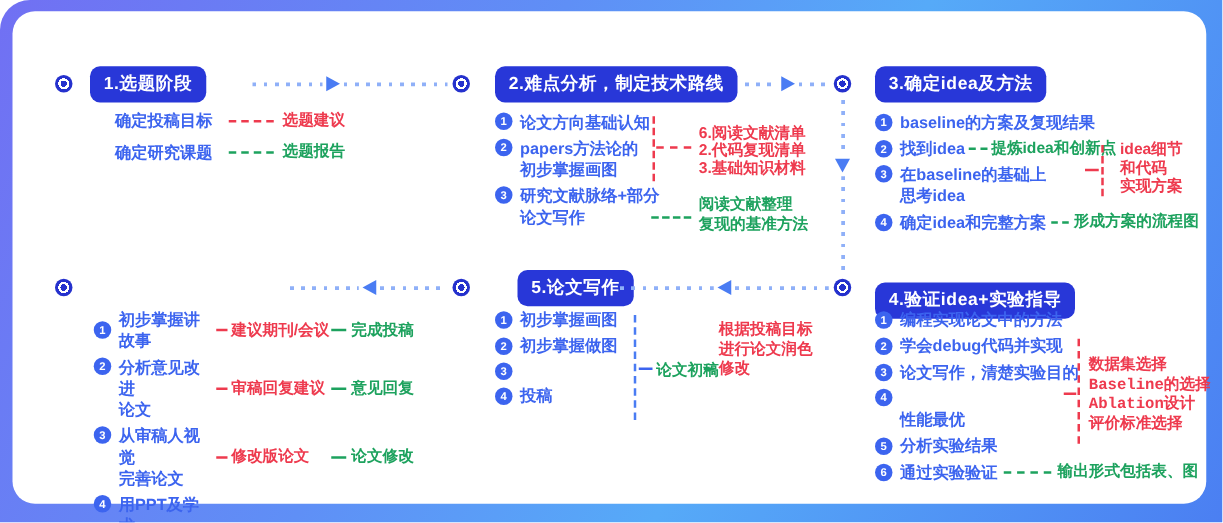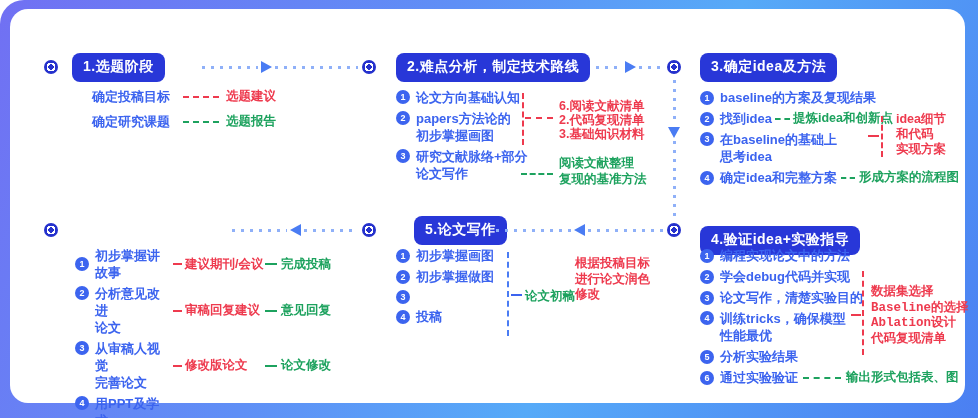--- a/index.html
+++ b/index.html
@@ -196,40 +196,40 @@
       <div class="li center">
         <span class="num">2</span>
         <span>学会debug代码并实现</span>
       </div>
       <div class="li center">
         <span class="num">3</span>
         <span>论文写作，清楚实验目的</span>
       </div>
       <div class="li">
         <span class="num">4</span>
-        <span><span>训练tricks，确保模型</span><br><span>性能最优</span></span>
+        <span><br><span>性能最优</span></span>
       </div>
       <div class="li center">
         <span class="num">5</span>
         <span>分析实验结果</span>
       </div>
       <div class="li center">
         <span class="num">6</span>
         <span>通过实验验证</span>
         <span class="dash t-green" style="width:38px;margin:0 5px"></span>
         <span class="t-green note-inline">输出形式包括表、图</span>
       </div>
     </div>
     <div class="vdash" style="left:852px;top:262px;height:84px"></div>
     <div class="hdash t-red" style="left:841px;top:305px;width:10px"></div>
     <div class="noteblock nb-lh155 t-red" style="left:861px;top:276px">
       <div>数据集选择</div>
       <div>Baseline的选择</div>
       <div>Ablation设计</div>
-      <div>代码复现清单</div>
+      <div>评价标准选择</div>
     </div>
 
     <div class="list" style="left:386px;top:238px">
       <div class="li center">
         <span class="num">1</span>
         <span>初步掌握画图</span>
       </div>
       <div class="li center">
         <span class="num">2</span>
         <span>初步掌握做图</span>

